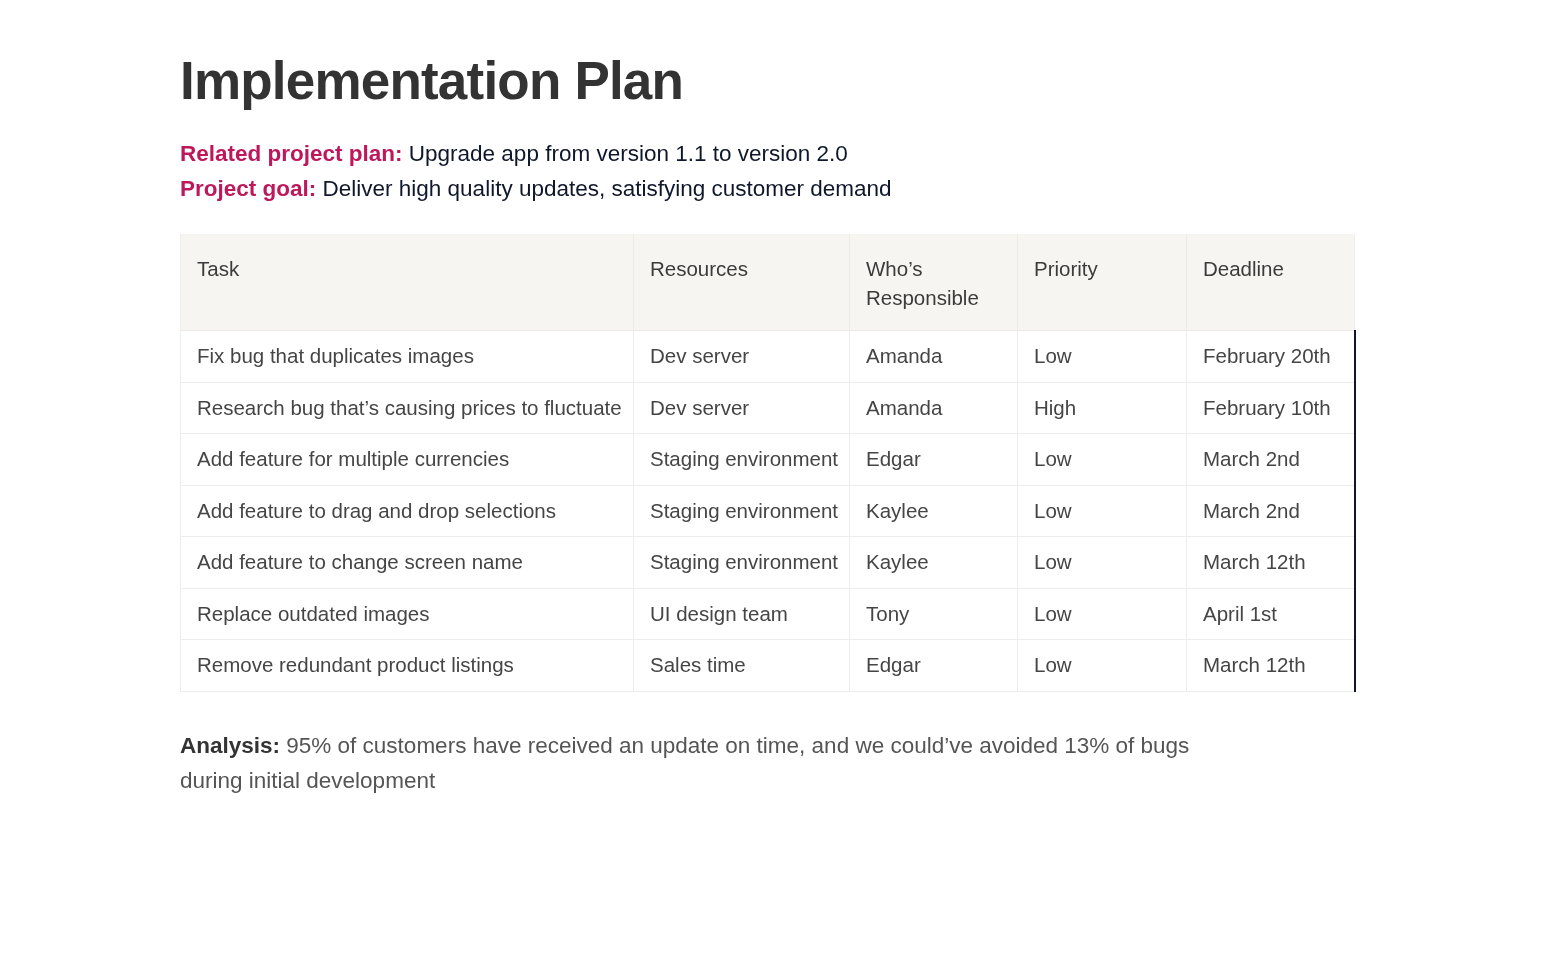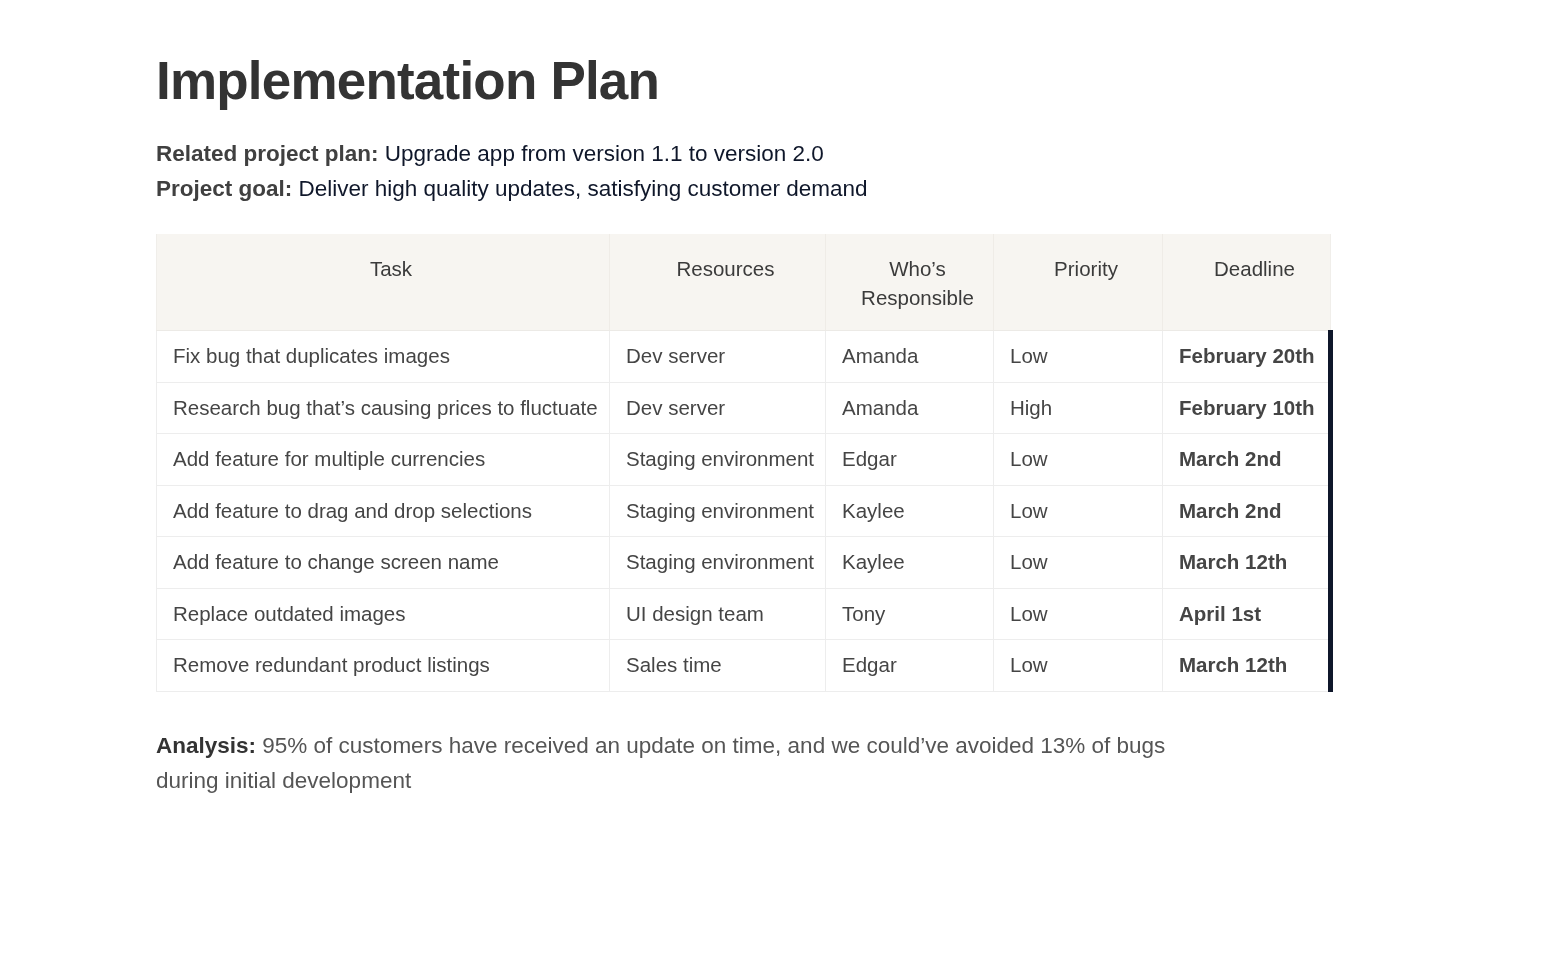--- a/index.html
+++ b/index.html
@@ -15,21 +15,21 @@
     -webkit-font-smoothing: antialiased;
   }
   .page {
     position: relative;
     width: 1552px;
     height: 968px;
     background: #ffffff;
   }
   .content {
     position: absolute;
-    left: 156px;
+    left: 180px;
     top: 0;
     width: 1230px;
   }
 
   
   .doc-title {
     margin: 0;
     padding-top: 52px;
     font-size: 53px;
     font-weight: 700;
@@ -44,21 +44,21 @@
     font-size: 22.5px;
     line-height: 35px;
     color: #555555;
     font-weight: 400;
   }
   .meta .meta-line {
     white-space: nowrap;
   }
   .meta .meta-label {
     font-weight: 700;
-    color: #404040;
+    color: #be185d;
   }
   .meta .meta-value {
     font-weight: 400;
     color: #0f172a;
   }
 
   
   .plan-table-wrap {
     margin-top: 28px;
     width: 1174px;
@@ -71,21 +71,21 @@
     color: #444444;
   }
   table.plan-table col.c-task      { width: 453px; }
   table.plan-table col.c-resources { width: 216px; }
   table.plan-table col.c-who       { width: 168px; }
   table.plan-table col.c-priority  { width: 169px; }
   table.plan-table col.c-deadline  { width: 168px; }
 
   table.plan-table thead th {
     background: #f7f5f1;
-    text-align: center;
+    text-align: left;
     font-weight: 400;
     font-size: 20.5px;
     color: #3b3b3b;
     padding: 20px 0 18px 16px;
     vertical-align: top;
     line-height: 29px;
     height: 48px;
     border-right: 1px solid #efece7;
     border-bottom: 1px solid #eceae6;
     border-left: 1px solid #efece7;
@@ -104,22 +104,21 @@
     vertical-align: middle;
     border-bottom: 1px solid #ededed;
     border-left: 1px solid #ededed;
     color: #454545;
     font-size: 20.5px;
     white-space: nowrap;
     overflow: hidden;
     text-overflow: ellipsis;
   }
   table.plan-table tbody td:last-child {
-    border-right: 5px solid #0f172a;
-    font-weight: bold;
+    border-right: 2px solid #0f172a;
   }
   table.plan-table tbody tr:first-child td {
     border-top: 1px solid #ededed;
   }
 
   
   .notes {
     margin-top: 36px;
     width: 1060px;
     font-size: 22.5px;

